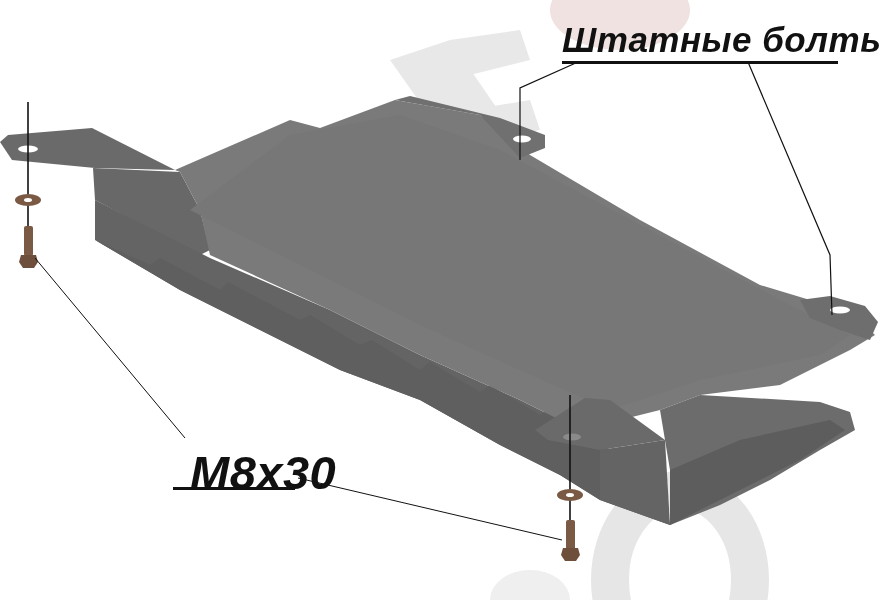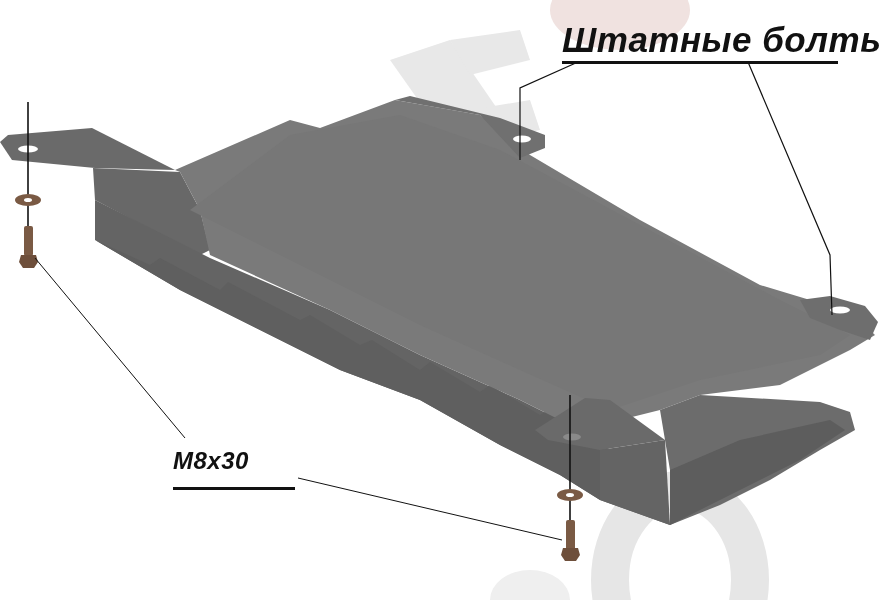--- a/index.html
+++ b/index.html
@@ -9,21 +9,21 @@
     position: absolute;
     font-family: "Liberation Sans", sans-serif;
     font-style: italic;
     font-weight: bold;
     color: #111111;
     white-space: nowrap;
     line-height: 1;
     letter-spacing: 0.5px;
   }
   #label-standard-bolts { left: 562px; top: 22px; font-size: 35px; }
-  #label-m8x30 { left: 173px; top: 449px; font-size: 24px; }
+  #label-m8x30 { left: 190px; top: 449px; font-size: 47px; }
   .underline { position: absolute; height: 3px; background: #111111; }
   #ul-standard { left: 562px; top: 61px; width: 276px; }
   #ul-m8 { left: 173px; top: 487px; width: 122px; }
 </style>
 </head>
 <body>
 
 <svg id="stage" viewBox="0 0 880 600" xmlns="http://www.w3.org/2000/svg">
 
   <g opacity="1">

